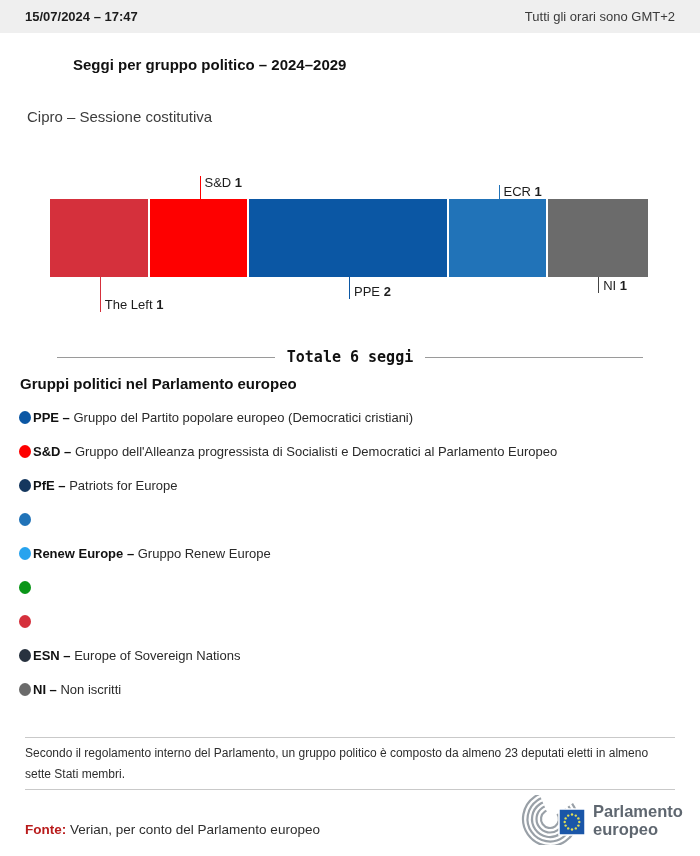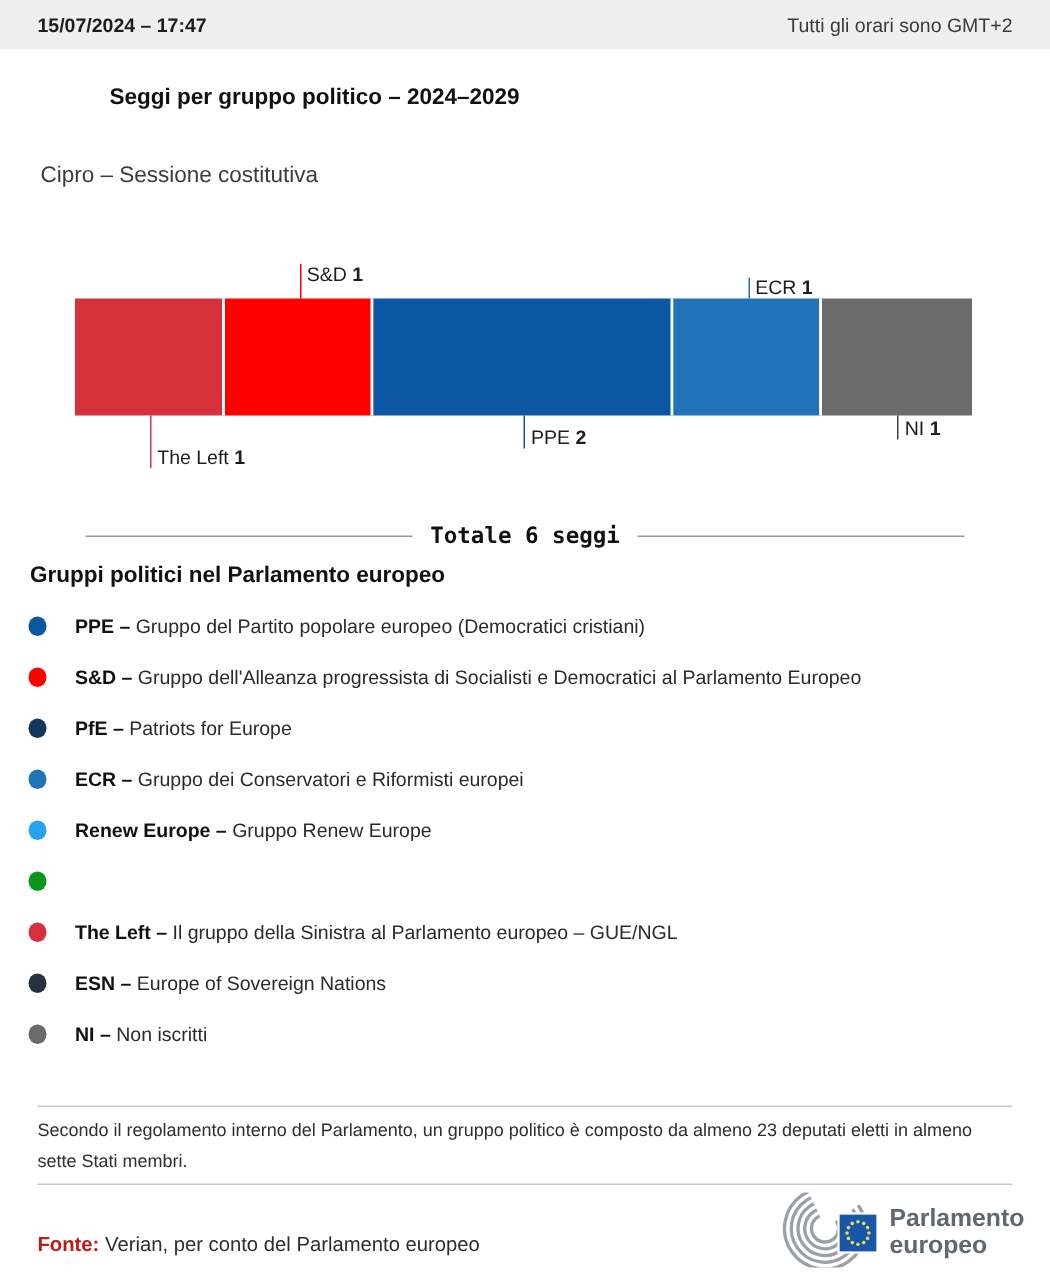--- a/index.html
+++ b/index.html
@@ -26,21 +26,21 @@
   
   .totale-row{left:57px;top:348px;width:586px;display:flex;align-items:center;}
   .totale-row .line{flex:1;height:1px;background:#9a9a9a;}
   .totale-row .txt{padding:0 12px;font-family:"DejaVu Sans Mono",monospace;
                    font-weight:bold;font-size:15px;color:#111;white-space:nowrap;}
   
   .legend-heading{left:20px;top:375px;font-size:15px;font-weight:bold;color:#111;}
   .legend{left:19px;top:400px;width:660px;}
   .legend-item{height:34px;display:flex;align-items:center;}
   .legend-dot{width:12px;height:13px;border-radius:50%;flex:0 0 auto;}
-  .legend-text{margin-left:19px;font-size:13px;color:#2a2a2a;}
+  .legend-text{margin-left:2px;font-size:13px;color:#2a2a2a;}
   .legend-text b{color:#111;}
   
   .rule{left:25px;width:650px;height:1px;background:#c9c9c9;}
   .note{left:25px;top:743px;width:652px;font-size:12px;line-height:21px;color:#2e2e2e;}
   .fonte{left:25px;top:822px;font-size:13.5px;color:#2e2e2e;}
   .fonte b{color:#b91c1c;}
   .ep-logo{left:520px;top:795px;width:178px;height:50px;}
 </style>
 </head>
 <body>
@@ -86,32 +86,30 @@
     <div class="legend-item">
       <span class="legend-dot" style="background: rgb(254, 0, 0);"></span>
       <span class="legend-text"><b>S&amp;D – </b><span>Gruppo dell'Alleanza progressista di Socialisti e Democratici al Parlamento Europeo</span></span>
     </div>
     <div class="legend-item">
       <span class="legend-dot" style="background: rgb(21, 55, 94);"></span>
       <span class="legend-text"><b>PfE – </b><span>Patriots for Europe</span></span>
     </div>
     <div class="legend-item">
       <span class="legend-dot" style="background: rgb(33, 115, 184);"></span>
-      <span class="legend-text"><b>ECR – </b><span>Gruppo dei Conservatori e Riformisti europei</span></span>
     </div>
     <div class="legend-item">
       <span class="legend-dot" style="background: rgb(39, 163, 238);"></span>
       <span class="legend-text"><b>Renew Europe – </b><span>Gruppo Renew Europe</span></span>
     </div>
     <div class="legend-item">
       <span class="legend-dot" style="background: rgb(10, 150, 24);"></span>
     </div>
     <div class="legend-item">
       <span class="legend-dot" style="background: rgb(213, 48, 60);"></span>
-      <span class="legend-text"><b>The Left – </b><span>Il gruppo della Sinistra al Parlamento europeo – GUE/NGL</span></span>
     </div>
     <div class="legend-item">
       <span class="legend-dot" style="background: rgb(40, 50, 63);"></span>
       <span class="legend-text"><b>ESN – </b><span>Europe of Sovereign Nations</span></span>
     </div>
     <div class="legend-item">
       <span class="legend-dot" style="background: rgb(107, 107, 107);"></span>
       <span class="legend-text"><b>NI – </b><span>Non iscritti</span></span>
     </div>
   </div>

